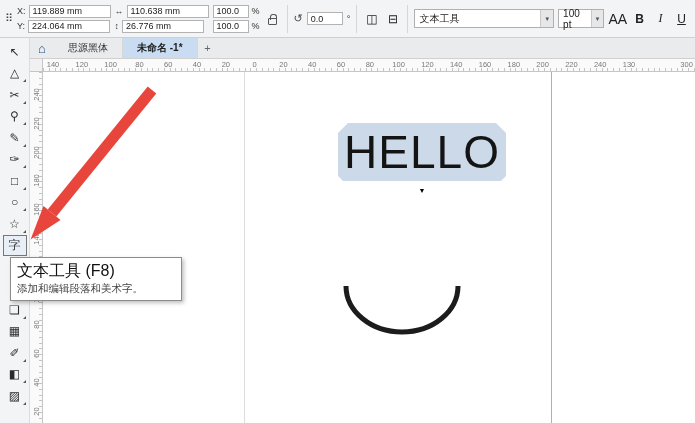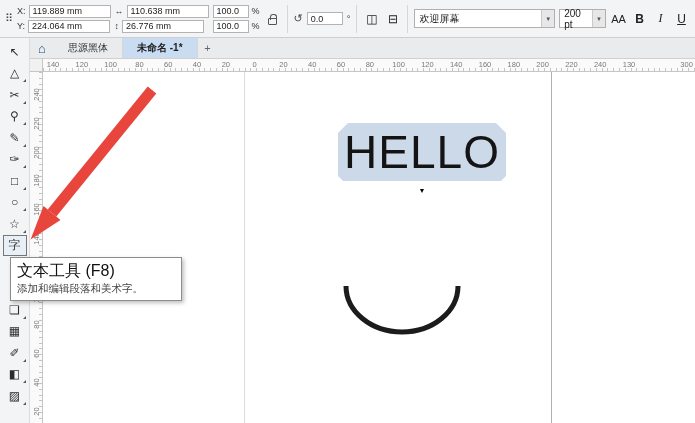--- a/index.html
+++ b/index.html
@@ -36,21 +36,21 @@
   }
   .font-combo { width:178px; }
   .size-combo { width:58px; }
   .btn {
     min-width:17px; height:19px; display:flex; align-items:center; justify-content:center;
     font-size:12px; color:#222; padding:0 2px;
   }
   .btn.bold { font-weight:bold; }
   .btn.italic { font-style:italic; font-family:"Liberation Serif", serif; }
   .btn.under { text-decoration:underline; }
-  .btn.small { font-size:11px; }
+  .btn.small { font-size:14px; }
   .lock { width:9px; height:7px; border:1px solid #555; border-radius:1px; position:relative; margin-top:5px; }
   .lock::before {
     content:""; position:absolute; width:5px; height:5px; left:1px; top:-5px;
     border:1px solid #555; border-bottom:none; border-radius:3px 3px 0 0;
   }
 
   
   .tabrow {
     position:absolute; left:30px; top:38px; width:665px; height:21px;
     background:#e9ebed; border-bottom:1px solid #d0d0d0;
@@ -179,26 +179,26 @@
   <span class="lbl">°</span>
 
   <span class="sep"></span>
 
   <div class="btn">◫</div>
   <div class="btn">⊟</div>
 
   <span class="sep"></span>
 
   <div class="combo font-combo">
-    <span>欢迎屏幕</span>
+    <span>文本工具</span>
     <span class="arrow">▼</span>
   </div>
 
   <div class="combo size-combo">
-    <span>200 pt</span>
+    <span>100 pt</span>
     <span class="arrow">▼</span>
   </div>
 
   <div class="btn small">AA</div>
   <div class="btn bold">B</div>
   <div class="btn italic">I</div>
   <div class="btn under">U</div>
 </div>
 
 <div class="tabrow">

